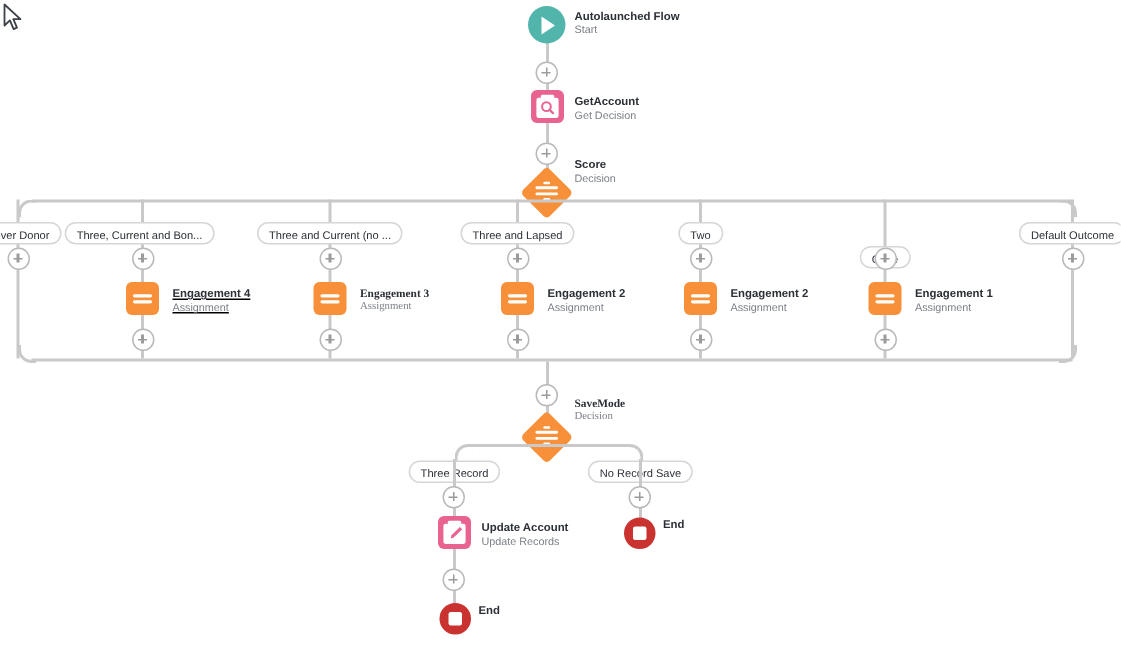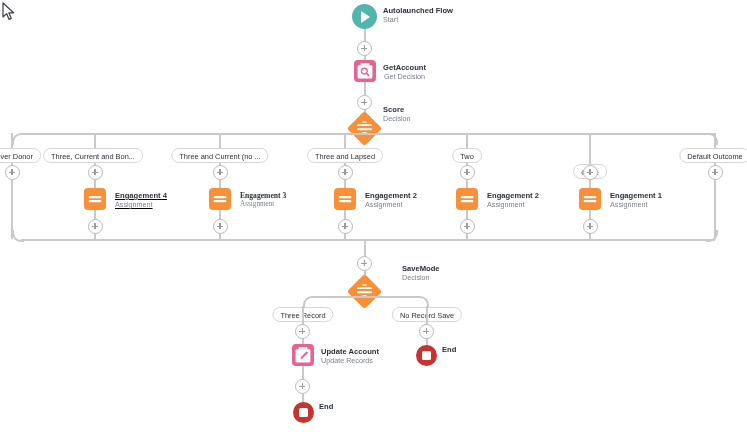--- a/index.html
+++ b/index.html
@@ -108,21 +108,21 @@
   <div class="node" style="left:354px;top:60px;">
     <div class="sq-icon sq-pink">
       <svg width="22" height="22" viewBox="0 0 22 22">
         <rect x="6.5" y="3.1" width="9" height="2.4" rx="1" fill="#ffffff"></rect>
         <path d="M5 5.2 h12 a1.4 1.4 0 0 1 1.4 1.4 v10.6 a1.4 1.4 0 0 1 -1.4 1.4 h-12 a1.4 1.4 0 0 1 -1.4 -1.4 v-10.6 a1.4 1.4 0 0 1 1.4 -1.4 z" fill="#ffffff"></path>
         <circle cx="10.3" cy="11.1" r="2.9" fill="none" stroke="#e8638f" stroke-width="1.35"></circle>
         <line x1="12.4" y1="13.2" x2="14.6" y2="15.4" stroke="#e8638f" stroke-width="1.5" stroke-linecap="round"></line>
       </svg>
     </div>
   </div>
-  <div class="nlabel" style="left:383px;top:63px;text-align:center;">
+  <div class="nlabel" style="left:383px;top:63px;">
     <div class="t1">GetAccount</div>
     <div class="t2">Get Decision</div>
   </div>
 
   <div class="plus" style="left:357px;top:95px;"></div>
 
   <div class="node" style="left:352px;top:116px;">
     <div class="diamond">
       <div class="glyph">
         <svg width="25" height="25" viewBox="0 0 25 25">
@@ -234,21 +234,21 @@
       <div class="glyph">
         <svg width="25" height="25" viewBox="0 0 25 25">
           <rect x="5" y="8.2" width="15" height="1.9" rx="0.9" fill="#ffffff"></rect>
           <rect x="5" y="12.3" width="15" height="1.9" rx="0.9" fill="#ffffff"></rect>
           <rect x="10.2" y="5.2" width="4.6" height="1.6" rx="0.8" fill="#ffffff"></rect>
           <rect x="10.2" y="16" width="4.6" height="1.6" rx="0.8" fill="#ffffff"></rect>
         </svg>
       </div>
     </div>
   </div>
-  <div class="nlabel" style="left:402px;top:264px;">
+  <div class="nlabel" style="left:383px;top:264px;font-family:Liberation Serif, serif;">
     <div class="t1">SaveMode</div>
     <div class="t2">Decision</div>
   </div>
 
   <div class="conn hline" style="left:312px;top:296px;width:106px;"></div>
   <div class="corner corner-tl" style="left:303px;top:296px;width:10px;height:10px;"></div>
   <div class="corner corner-tr" style="left:417px;top:296px;width:10px;height:10px;"></div>
 
   <div class="pill" style="left:303px;top:307px;">Three Record</div>
   <div class="conn vline" style="left:302px;top:306px;height:40px;"></div>

